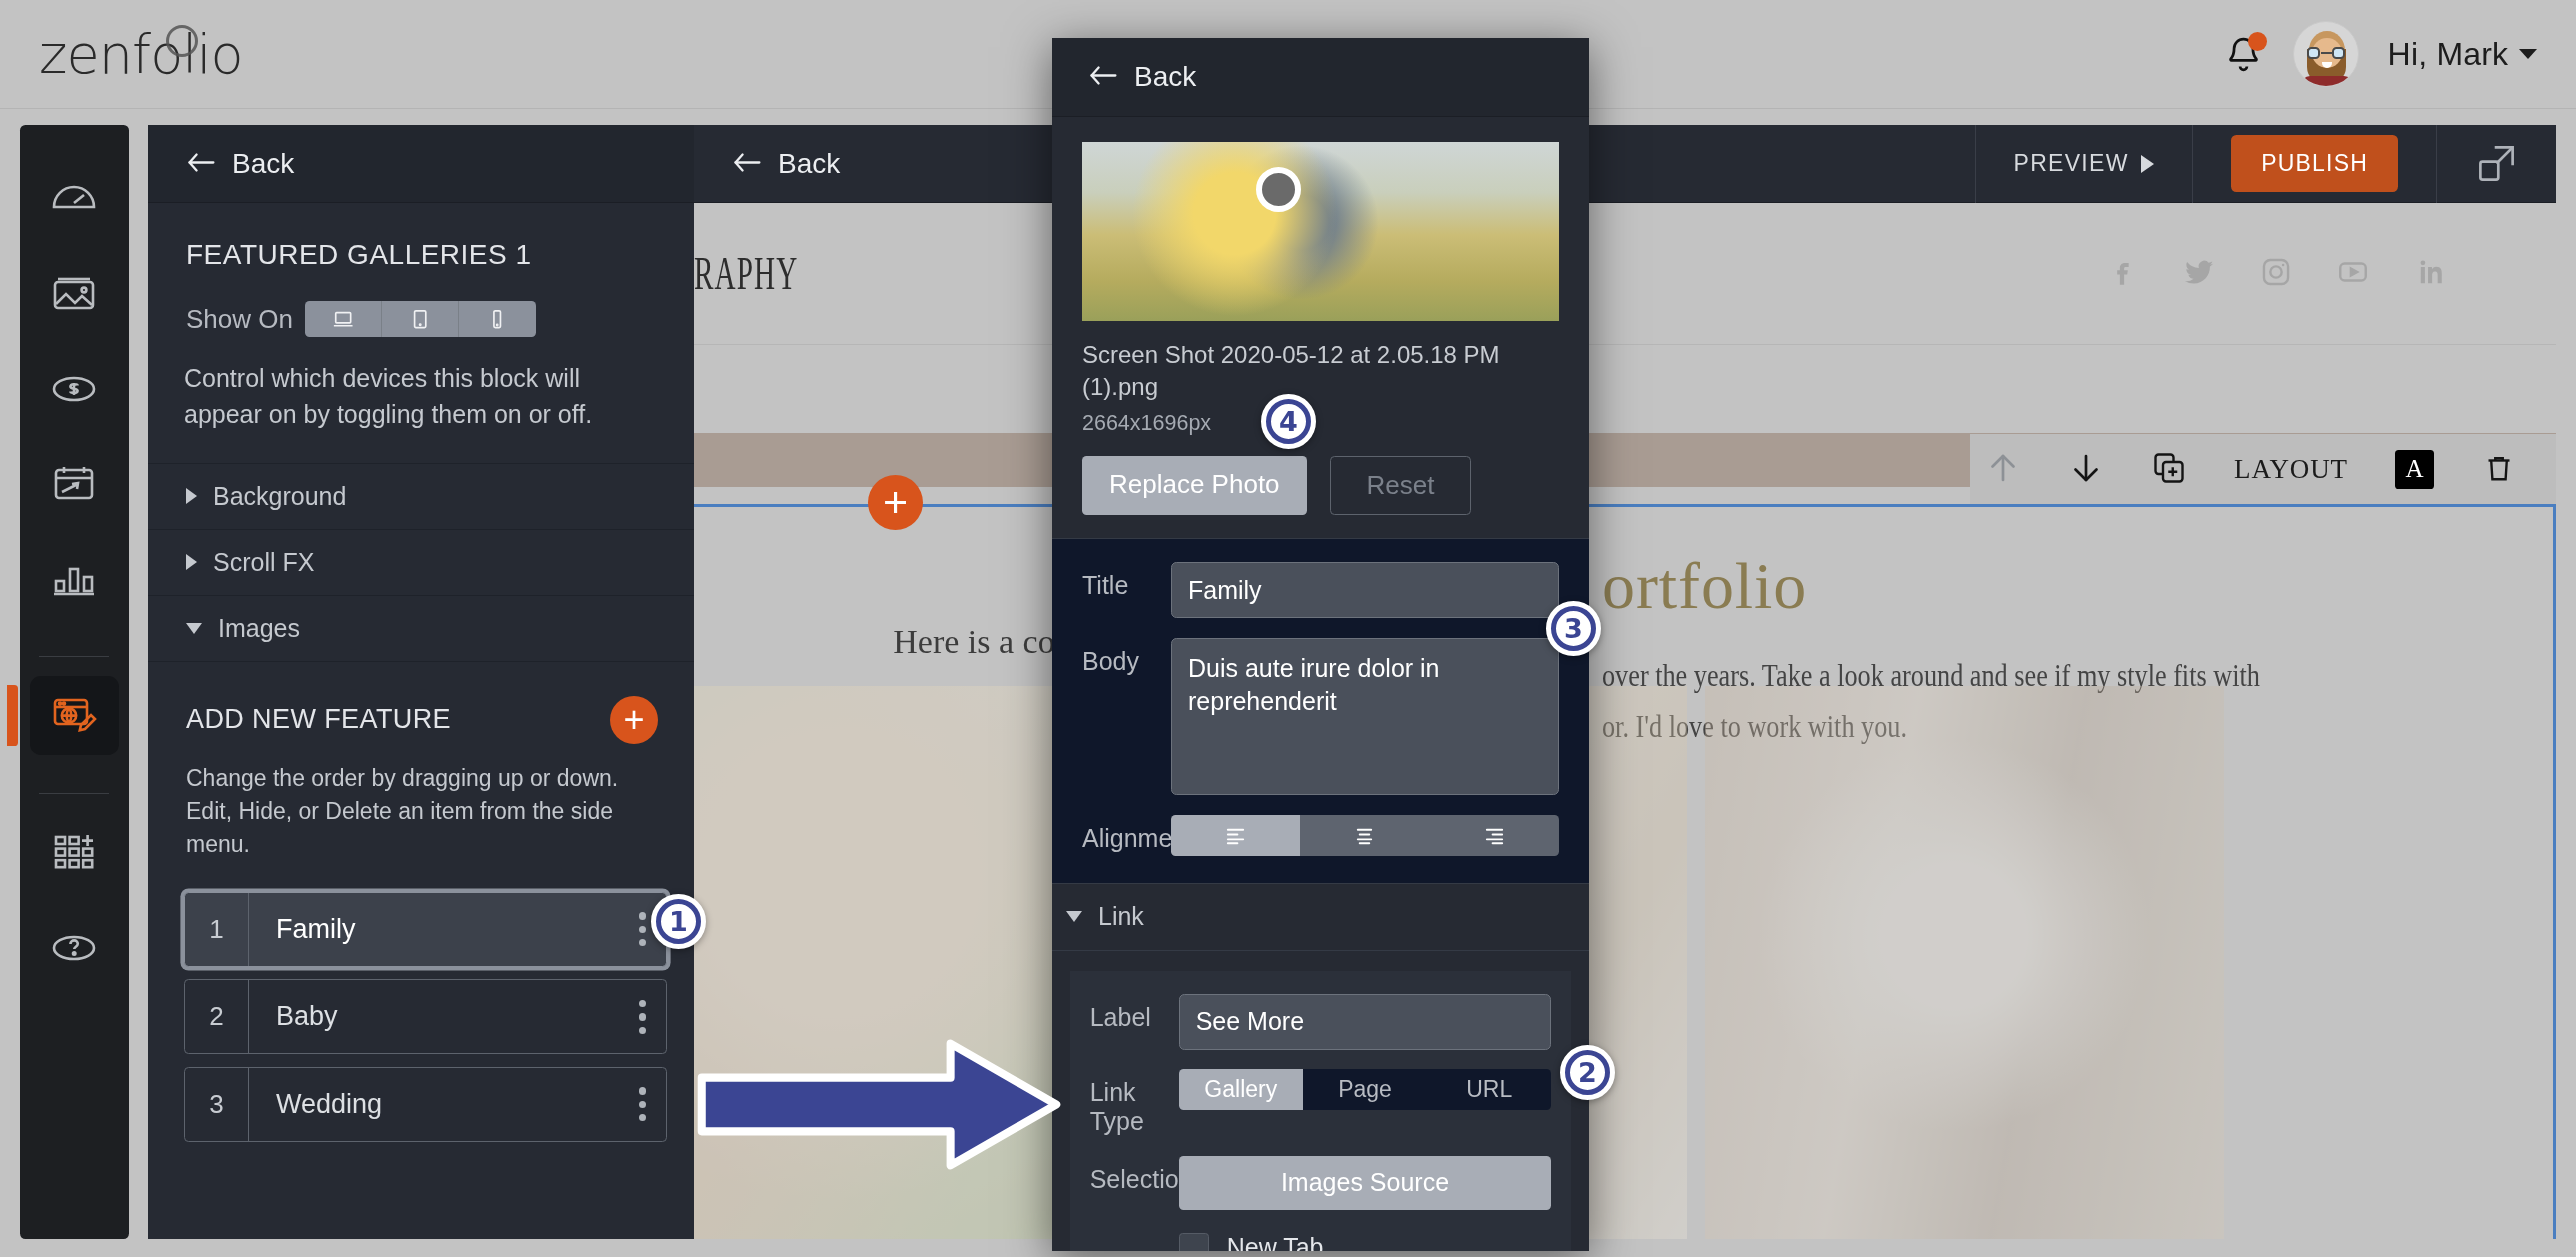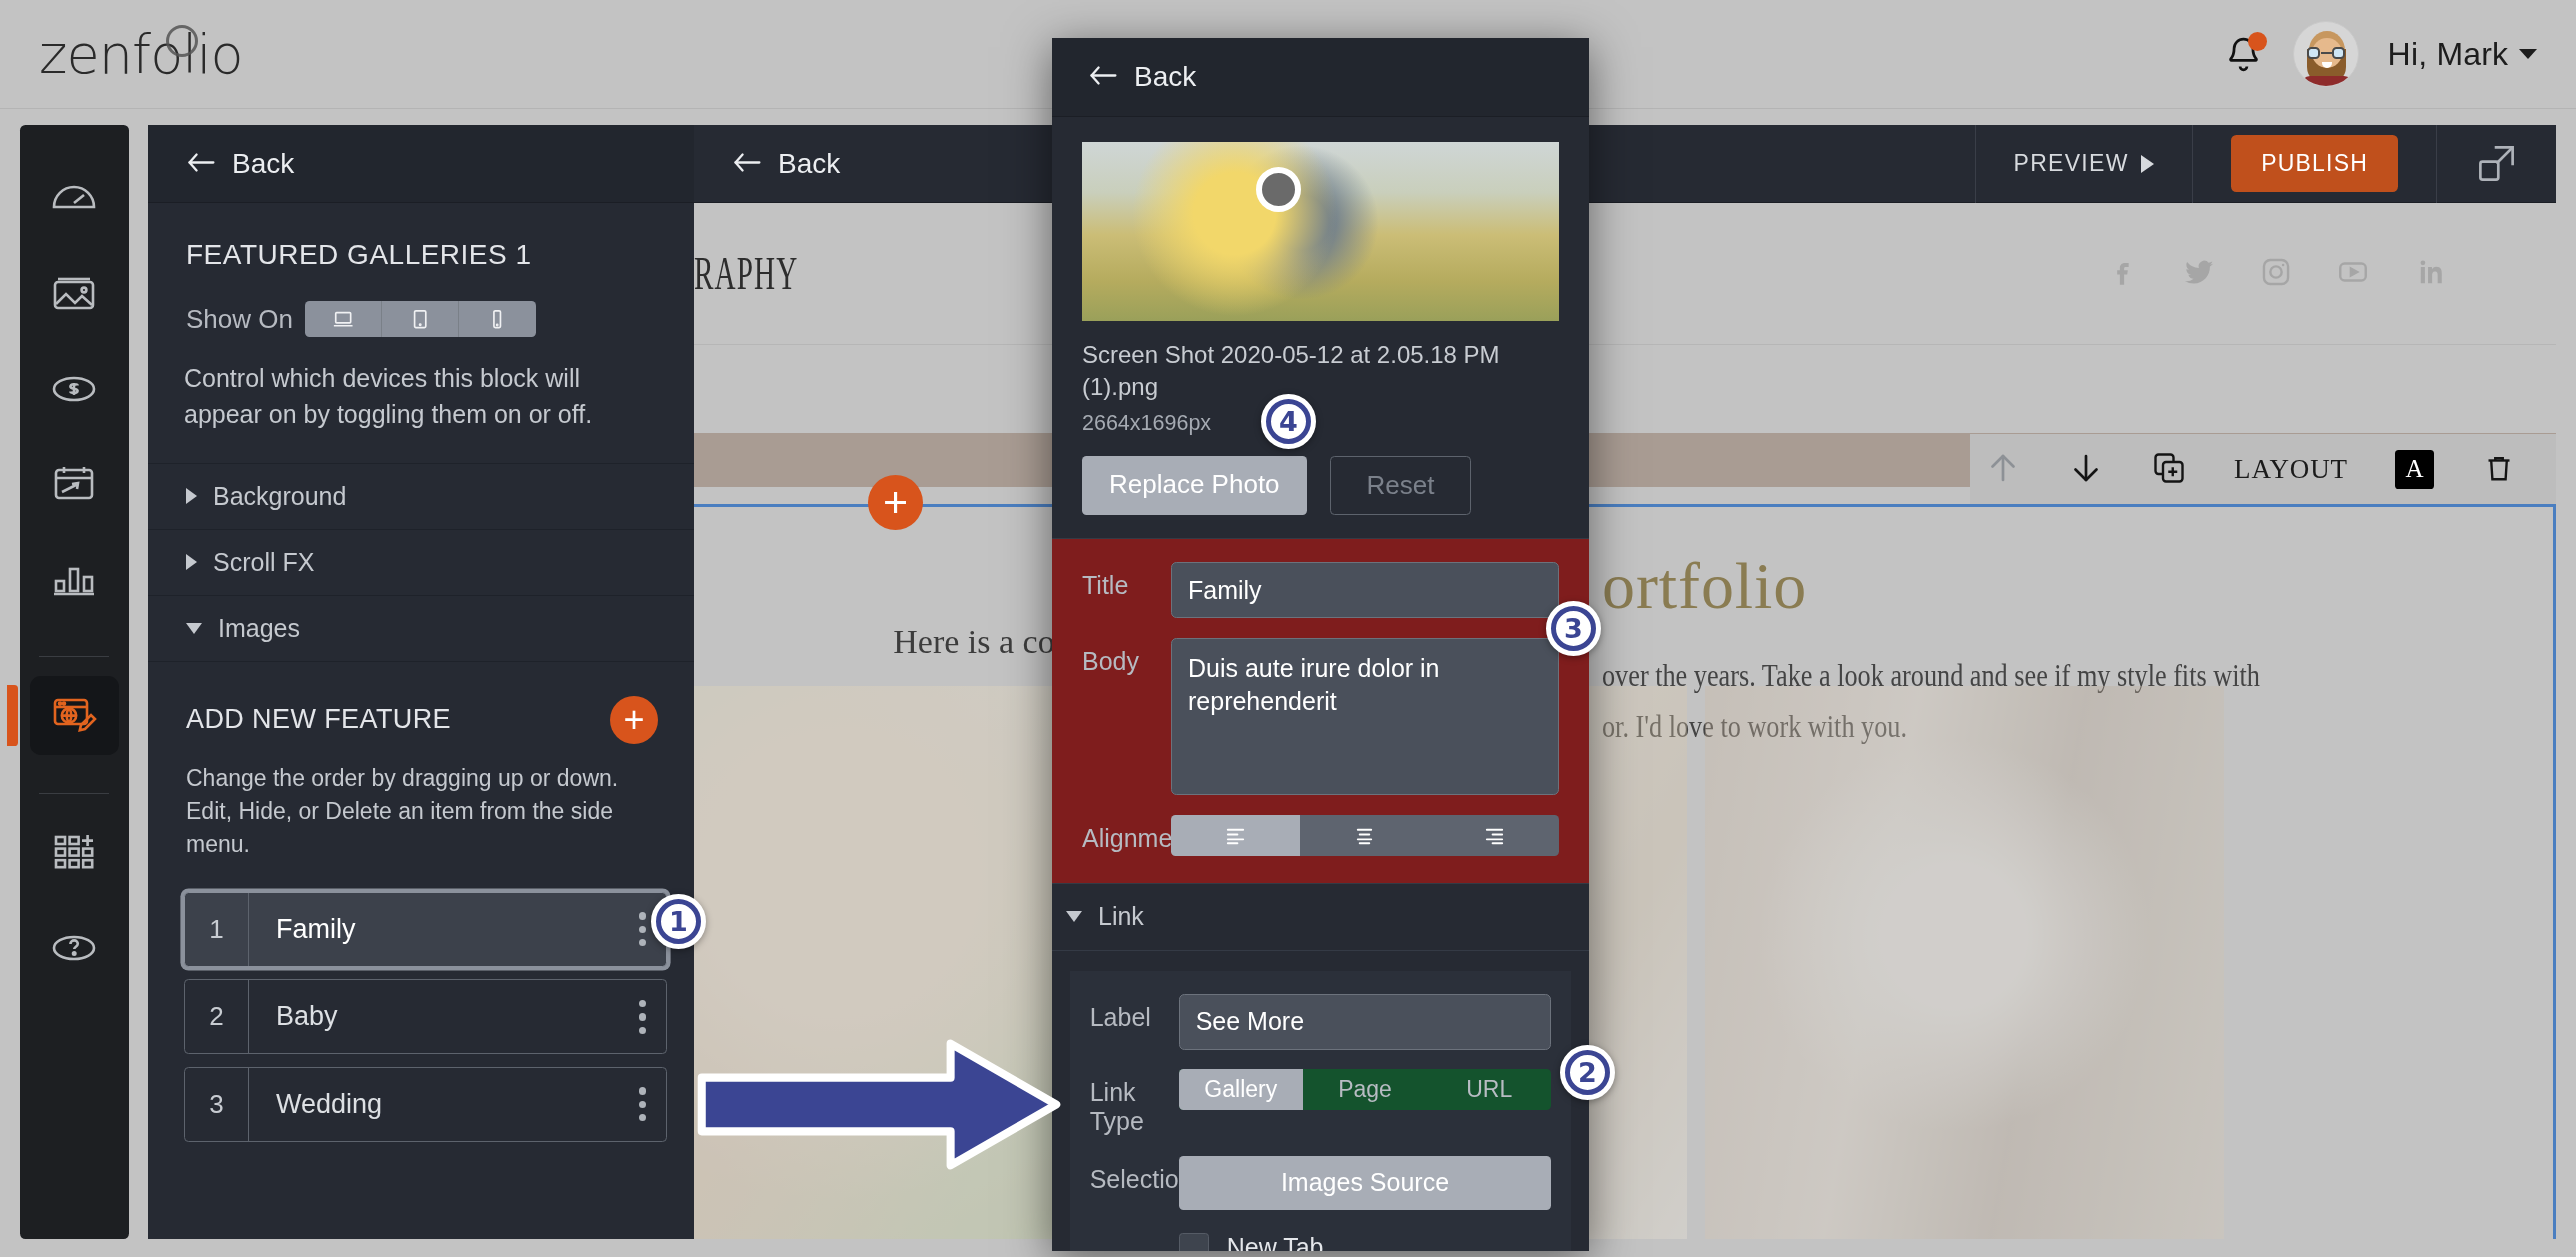--- a/index.html
+++ b/index.html
@@ -251,40 +251,40 @@
   }
   .modal-fname { padding: 18px 30px 0 30px; font-size: 24px; line-height: 1.35; color: #c8ccd2; }
   .modal-dims { padding: 7.2px 30px 0 30px; font-size: 21.5px; color: #a5aab2; }
   .modal-btnrow { display: flex; gap: 23px; padding: 19.7px 30px 23px 30px; }
   .btn-replace {
     background: #a8adb6; color: #fff; font-size: 26px; padding: 13.4px 27px; border-radius: 4.5px;
   }
   .btn-reset {
     border: 0.9px solid #5d636d; color: #7b818b; font-size: 26px; padding: 13.4px 36px; border-radius: 4.5px;
   }
-  .modal-sec { background: #7f1d1d; margin: 0 0 0 0; padding: 23px 30px 27px 30px; border-top: 0.9px solid #343a45; }
+  .modal-sec { background: #0f172a; margin: 0 0 0 0; padding: 23px 30px 27px 30px; border-top: 0.9px solid #343a45; }
   .frm-row { display: flex; align-items: flex-start; margin-bottom: 19.7px; }
   .frm-label { width: 89px; font-size: 25px; color: #b6bac1; padding-top: 9px; }
   .inp {
     flex: 1; background: #4a505b; border: 0.9px solid #6c727c; border-radius: 5.4px;
     color: #fff; font-size: 25px; padding: 12.5px 16px;
   }
   .inp.ta { height: 157px; line-height: 1.35; }
   .seg2 { display: flex; flex: 1; border-radius: 4.5px; overflow: hidden; }
   .seg2 > div {
     flex: 1; height: 41px; background: #5e646f; display: flex; align-items: center; justify-content: center;
   }
   .seg2 > div.on { background: #a8adb6; }
   .seg2 svg { width: 23px; height: 23px; color: #fff; }
   .link-acc {
     height: 68px; display: flex; align-items: center; gap: 16px; padding-left: 14px;
     font-size: 25px; color: #c5c9cf; border-top: 0.9px solid #343a45; border-bottom: 0.9px solid #343a45;
   }
   .link-body { background: #2b303a; margin: 19.7px 18px 0 18px; padding: 23px 19.7px; }
-  .seg3 { display: flex; flex: 1; border-radius: 4.5px; overflow: hidden; background: #14532d; }
+  .seg3 { display: flex; flex: 1; border-radius: 4.5px; overflow: hidden; background: #0f172a; }
   .seg3 > div { flex: 1; height: 41px; display: flex; align-items: center; justify-content: center; font-size: 23px; color: #b8bcc3; }
   .seg3 > div.on { background: #a8adb6; color: #fff; }
   .btn-source {
     flex: 1; background: #a8adb6; color: #fff; font-size: 25px; text-align: center;
     padding: 12.5px 0; border-radius: 4.5px;
   }
   .newtab-row { display: flex; align-items: center; gap: 18px; padding: 23px 0 0 89px; }
   .cbx { width: 30px; height: 30px; background: #3e444e; border: 0.9px solid #555b65; border-radius: 3.6px; }
   .newtab-lbl { font-size: 25px; color: #e4e6ea; }
 

